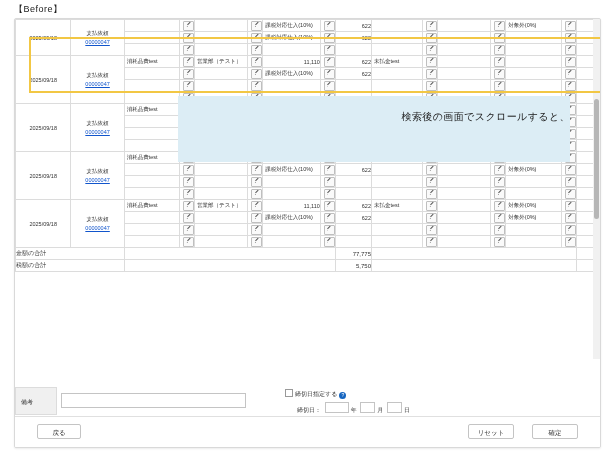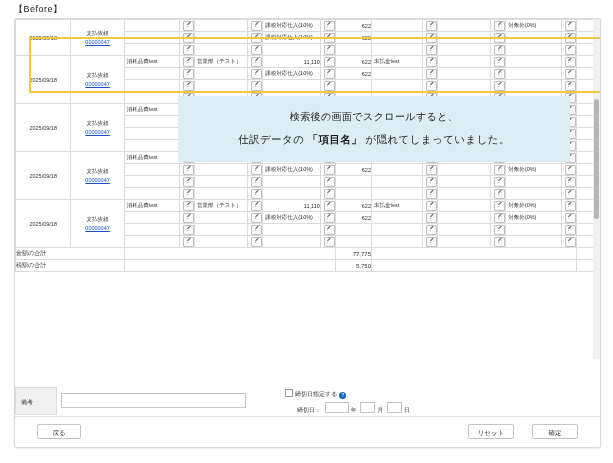--- a/index.html
+++ b/index.html
@@ -304,21 +304,21 @@
 
   
   .callout {
     position: absolute;
     left: 178px;
     top: 96px;
     width: 392px;
     height: 66px;
     background: #dcedf5;
     z-index: 10;
-    text-align: center;
+    text-align: right;
     color: #1a1a1a;
   }
   .callout .l1 {
     font-size: 10px;
     margin-top: 14px;
     letter-spacing: 0.4px;
   }
   .callout .l2 {
     font-size: 10.5px;
     margin-top: 9px;
@@ -955,16 +955,13 @@
 
   <div class="footer">
     <div class="btn btn-back">戻る</div>
     <div class="btn btn-reset">リセット</div>
     <div class="btn btn-confirm">確定</div>
   </div>
 </div>
 
 <div class="callout">
   <div class="l1">検索後の画面でスクロールすると、</div>
-  <div class="l2">
-    <span>仕訳データの </span><b>「項目名」</b><span> が隠れてしまっていました。</span>
-  </div>
 </div>
 
 </body></html>

